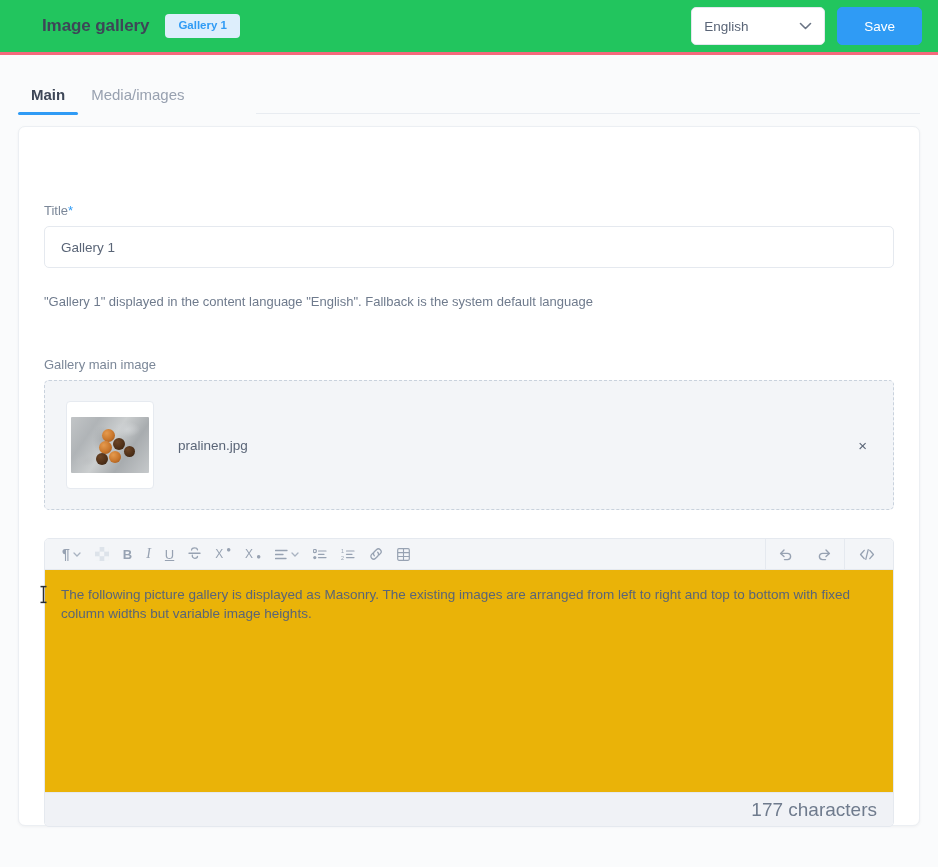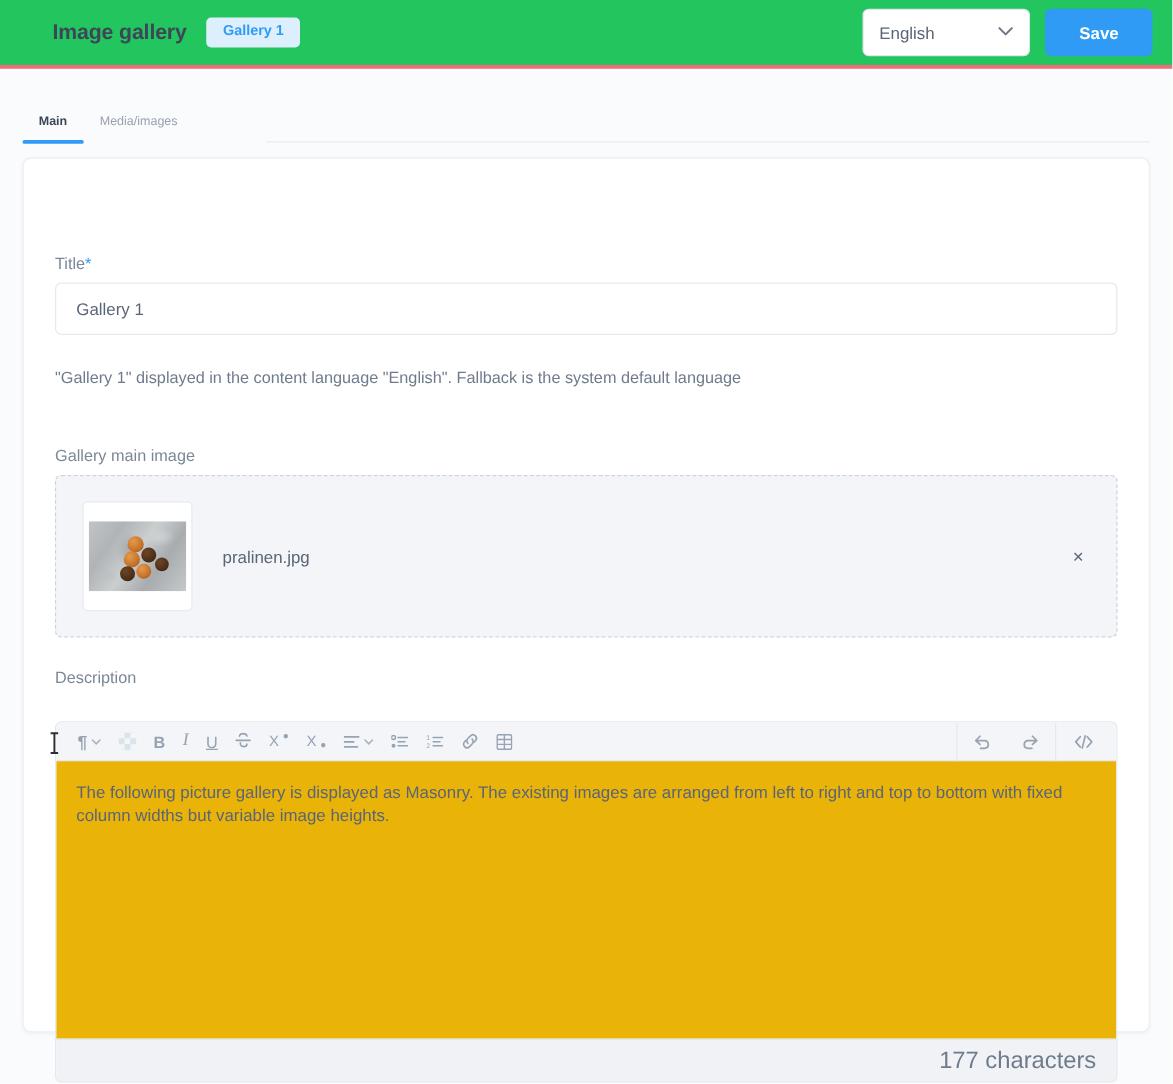--- a/index.html
+++ b/index.html
@@ -72,38 +72,38 @@
     border: 1px solid #e3e7ed;
     background: #fff;
     color: #4b5565;
     padding: 0 22px;
     cursor: pointer;
   }
   .btn-primary {
     background: #2f9bf5;
     border-color: #2f9bf5;
     color: #ffffff;
-    font-weight: bold;
+    font-weight: normal;
     padding: 0 26px;
   }
   .header-rule {
     height: 3px;
     background: #f4697c;
     width: 100%;
   }
 
   
   .tabs {
     display: flex;
     align-items: flex-end;
     padding: 30px 0 0 18px;
     height: 60px;
   }
   .tab {
-    font-size: 10px;
+    font-size: 15px;
     padding: 0 13px 12px 13px;
     color: #98a1b0;
     cursor: pointer;
     position: relative;
   }
   .tab.active { color: #3d4657; font-weight: bold; }
   .tab.active:after {
     content: "";
     position: absolute;
     left: 0; right: 0; bottom: 0;
@@ -315,21 +315,20 @@
         <div class="praline" style="width:12px;height:12px;left:42px;top:21px;background:radial-gradient(circle at 36% 32%, #6d4526 0%, #4d2f18 60%, #32200f 100%);"></div>
         <div class="praline" style="width:12px;height:12px;left:25px;top:36px;background:radial-gradient(circle at 36% 32%, #6d4526 0%, #4d2f18 60%, #32200f 100%);"></div>
         <div class="praline" style="width:12px;height:12px;left:38px;top:34px;background:radial-gradient(circle at 36% 32%, #e59a4e 0%, #c8762c 55%, #95511a 100%);"></div>
         <div class="praline" style="width:11px;height:11px;left:53px;top:29px;background:radial-gradient(circle at 36% 32%, #6d4526 0%, #4d2f18 60%, #32200f 100%);"></div>
       </div>
     </div>
     <div class="file-name">pralinen.jpg</div>
     <div class="remove-x">×</div>
   </div>
 
-  <div class="field-label" style="margin-top:24px;">Description</div>
 
   <div class="editor-wrap">
     <div class="editor-toolbar">
 
       <div class="tool">
         <span style="font-size:14px;font-weight:bold;">¶</span>
         <span class="mini-chev">
             <svg width="8" height="5" viewBox="0 0 8 5">
               <path d="M1 1 L4 4 L7 1" stroke="#a9b3c1" stroke-width="1.3" fill="none" stroke-linecap="round"></path>
             </svg>

